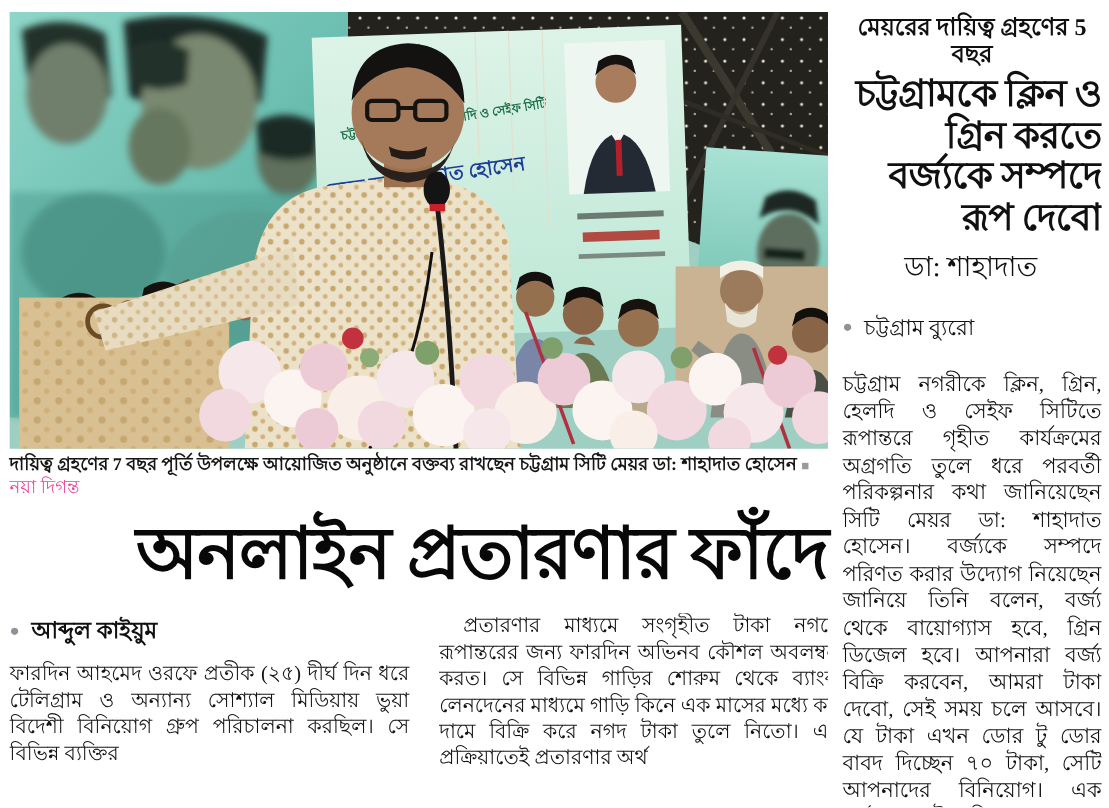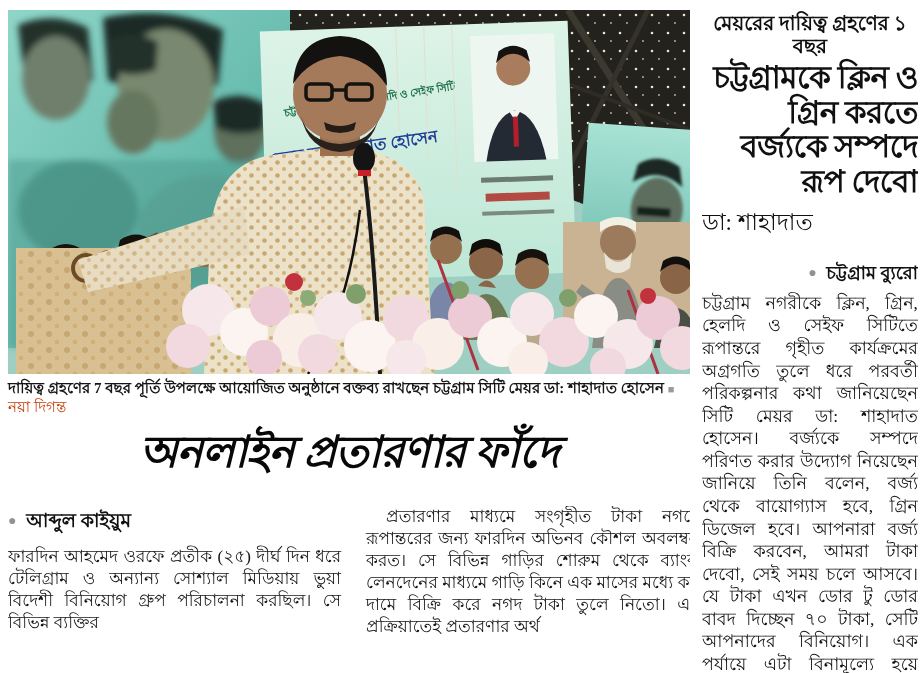--- a/index.html
+++ b/index.html
@@ -7,39 +7,39 @@
               font-family:"Liberation Serif", serif; color:#101010; }
   .page { display:flex; width:924px; height:673px; padding:10px 6px 0 8px; gap:12px; }
 
   
   .main-col { width:682px; flex:0 0 682px; display:flex; flex-direction:column; }
   .photo-wrap { width:682px; height:364px; overflow:hidden; background:#b9ddd3; }
   .photo-wrap svg { display:block; }
 
   .caption { margin-top:5px; font-size:15px; line-height:1.25; font-weight:bold; color:#161616; }
   .caption .credit-marker { color:#9a9a9a; font-size:11px; font-weight:normal; }
-  .caption .credit { color:#c2410c; font-weight:normal; }
-
-  .main-headline { margin-top:10px; text-align:center; font-weight:bold; color:#080808;
-                   font-size:44px; line-height:1.17; letter-spacing:-1px;font-style:italic; }
-
-  .bottom-cols { display:flex; gap:25px; margin-top:28px; flex:1; overflow:hidden; }
+  .caption .credit { color:#ec4899; font-weight:normal; }
+
+  .main-headline { margin-top:10px; text-align:right; font-weight:bold; color:#080808;
+                   font-size:60px; line-height:1.17; letter-spacing:-1px; }
+
+  .bottom-cols { display:flex; gap:25px; margin-top:14px; flex:1; overflow:hidden; }
   .bcol { width:333px; flex:0 0 333px; }
   .byline { font-size:19px; font-weight:bold; margin-bottom:8px; }
   .bullet { color:#8d9398; font-size:14px; vertical-align:2px; margin-right:5px; }
   .body-text { font-size:17px; line-height:1.3; text-align:justify; color:#141414; }
   .indent { text-indent:20px; }
 
   
   .side-col { flex:1; padding-top:2px; overflow:hidden; }
   .kicker { font-size:20px; font-weight:bold; text-align:center; line-height:1.15; }
   .side-headline { font-size:31px; font-weight:bold; text-align:right; line-height:1.12;
                    margin-top:3px; letter-spacing:-0.5px; }
-  .attribution { text-align:left; font-size:23px; font-weight:500; margin-top:4px; padding-right:2px; }
-  .side-byline { font-size:18px; font-weight:bold; margin-top:16px; margin-bottom:2px;text-align:right; }
+  .attribution { text-align:center; font-size:23px; font-weight:500; margin-top:4px; padding-right:2px; }
+  .side-byline { font-size:18px; font-weight:normal; margin-top:16px; margin-bottom:19px; }
   .side-body { font-size:17.5px; line-height:1.29; text-align:justify; }
 </style>
 </head>
 <body>
 
 <div class="page">
 
   <div class="main-col">
 
     <div class="photo-wrap">
@@ -287,21 +287,21 @@
         </div>
         <p class="body-text">ফারদিন আহমেদ ওরফে প্রতীক (২৫) দীর্ঘ দিন ধরে টেলিগ্রাম ও অন্যান্য সোশ্যাল মিডিয়ায় ভুয়া বিদেশী বিনিয়োগ গ্রুপ পরিচালনা করছিল। সে বিভিন্ন ব্যক্তির</p>
       </div>
       <div class="bcol">
         <p class="body-text indent">প্রতারণার মাধ্যমে সংগৃহীত টাকা নগদে রূপান্তরের জন্য ফারদিন অভিনব কৌশল অবলম্বন করত। সে বিভিন্ন গাড়ির শোরুম থেকে ব্যাংক লেনদেনের মাধ্যমে গাড়ি কিনে এক মাসের মধ্যে কম দামে বিক্রি করে নগদ টাকা তুলে নিতো। এই প্রক্রিয়াতেই প্রতারণার অর্থ</p>
       </div>
     </div>
   </div>
 
   <div class="side-col">
-    <div class="kicker">মেয়রের দায়িত্ব গ্রহণের ১ বছর</div>
+    <div class="kicker">মেয়রের দায়িত্ব গ্রহণের 5 বছর</div>
     <h2 class="side-headline">চট্টগ্রামকে ক্লিন ও গ্রিন করতে বর্জ্যকে সম্পদে রূপ দেবো</h2>
     <div class="attribution">ডা: শাহাদাত</div>
 
     <div class="side-byline">
       <span class="bullet">●</span>
       <span>চট্টগ্রাম ব্যুরো</span>
     </div>
 
     <div class="side-body">
       <p>চট্টগ্রাম নগরীকে ক্লিন, গ্রিন, হেলদি ও সেইফ সিটিতে রূপান্তরে গৃহীত কার্যক্রমের অগ্রগতি তুলে ধরে পরবর্তী পরিকল্পনার কথা জানিয়েছেন সিটি মেয়র ডা: শাহাদাত হোসেন। বর্জ্যকে সম্পদে পরিণত করার উদ্যোগ নিয়েছেন জানিয়ে তিনি বলেন, বর্জ্য থেকে বায়োগ্যাস হবে, গ্রিন ডিজেল হবে। আপনারা বর্জ্য বিক্রি করবেন, আমরা টাকা দেবো, সেই সময় চলে আসবে। যে টাকা এখন ডোর টু ডোর বাবদ দিচ্ছেন ৭০ টাকা, সেটি আপনাদের বিনিয়োগ। এক পর্যায়ে এটা বিনামূল্যে হয়ে যাবে। আর পরে উল্টো টাকা আপনারা পাবেন।</p>

